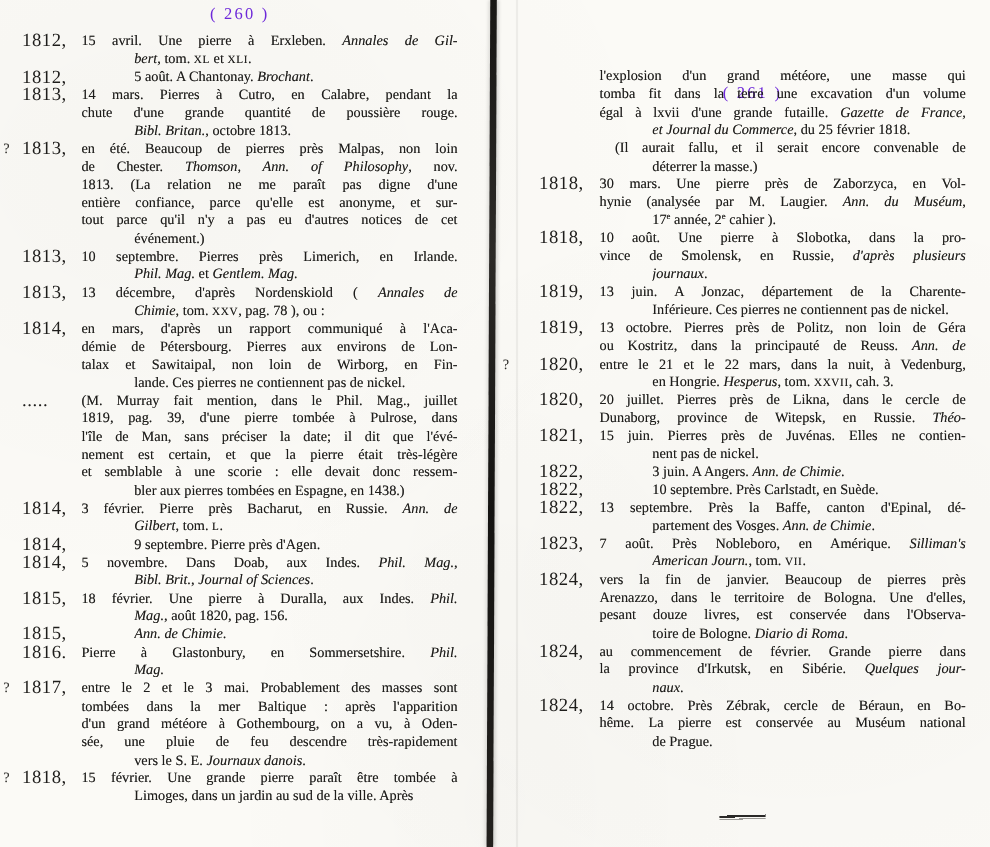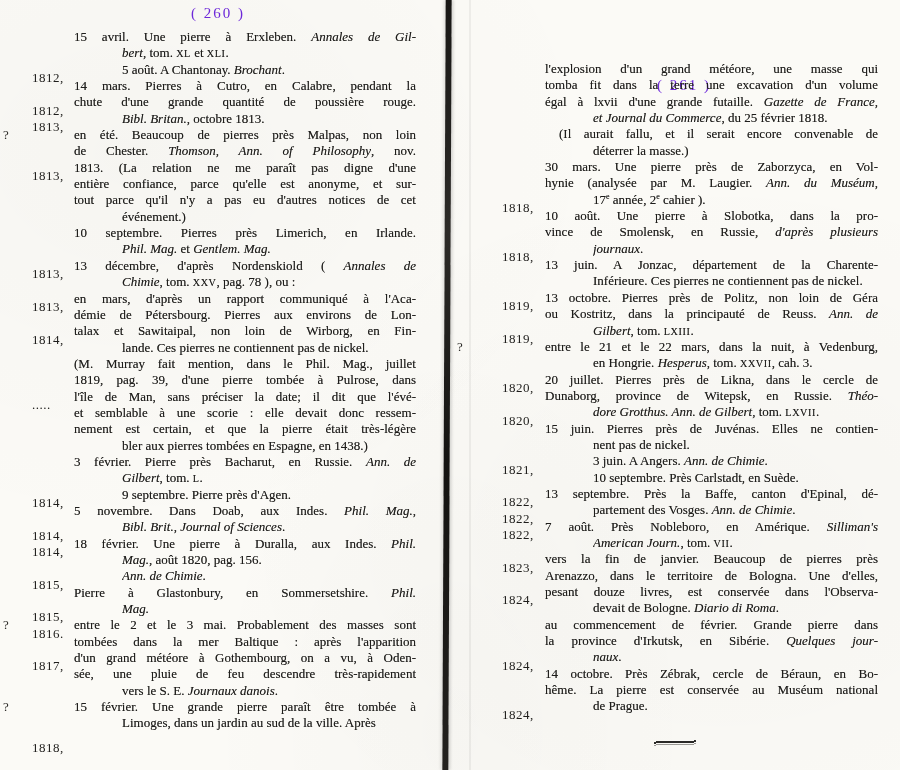--- a/index.html
+++ b/index.html
@@ -19,22 +19,22 @@
   }
   #header-left{left:20px;top:5px;width:396px;}
   #header-right{left:490px;top:33px;width:388px;margin-top:44px;}
   .entries{position:absolute;}
   #entries-left{left:20px;top:29px;width:396px;}
   #entries-right{left:490px;top:61px;width:388px;}
   .entry{position:relative;}
   #entries-left .entry{padding-left:54px;}
   #entries-right .entry{padding-left:55px;}
   .year{
-    position:absolute;left:12px;top:0;font-size:13px;line-height:16.35px;
-    letter-spacing:0.5px;white-space:nowrap;margin-top:41px;
+    position:absolute;left:0;top:0;font-size:17px;line-height:16.35px;
+    letter-spacing:0.5px;white-space:nowrap;
   }
   .flag{
     position:absolute;top:0;font-size:13px;line-height:16.35px;color:#2a2926;
   }
   #entries-left .flag{left:-17px;}
   #entries-right .flag{left:-33px;}
   .line{
     font-size:13px;line-height:16.35px;height:16.35px;overflow:hidden;
     text-align:justify;text-align-last:justify;
     text-shadow:0 0 0.4px rgba(30,29,27,0.55);
@@ -108,22 +108,22 @@
       <div class="line"><span>en mars, d'après un rapport communiqué à l'Aca-</span></div>
       <div class="line"><span>démie de Pétersbourg. Pierres aux environs de Lon-</span></div>
       <div class="line"><span>talax et Sawitaipal, non loin de Wirborg, en Fin-</span></div>
       <div class="line nj"><span>lande. Ces pierres ne contiennent pas de nickel.</span></div>
     </div>
     <div class="entry">
       <span class="year">.....</span>
       <div class="line"><span>(M. Murray fait mention, dans le Phil. Mag., juillet</span></div>
       <div class="line"><span>1819, pag. 39, d'une pierre tombée à Pulrose, dans</span></div>
       <div class="line"><span>l'île de Man, sans préciser la date; il dit que l'évé-</span></div>
+      <div class="line"><span>nement est certain, et que la pierre était très-légère</span></div>
       <div class="line"><span>et semblable à une scorie : elle devait donc ressem-</span></div>
-      <div class="line"><span>nement est certain, et que la pierre était très-légère</span></div>
       <div class="line nj"><span>bler aux pierres tombées en Espagne, en 1438.)</span></div>
     </div>
     <div class="entry">
       <span class="year">1814,</span>
       <div class="line"><span>3 février. Pierre près Bacharut, en Russie. </span><span class="it">Ann. de</span></div>
       <div class="line nj"><span class="it">Gilbert</span><span>, tom. </span><span class="sc">l</span><span>.</span></div>
     </div>
     <div class="entry">
       <span class="year">1814,</span>
       <div class="line nj"><span>9 septembre. Pierre près d'Agen.</span></div>
@@ -186,33 +186,31 @@
     </div>
     <div class="entry">
       <span class="year">1819,</span>
       <div class="line"><span>13 juin. A Jonzac, département de la Charente-</span></div>
       <div class="line nj"><span>Inférieure. Ces pierres ne contiennent pas de nickel.</span></div>
     </div>
     <div class="entry">
       <span class="year">1819,</span>
       <div class="line"><span>13 octobre. Pierres près de Politz, non loin de Géra</span></div>
       <div class="line"><span>ou Kostritz, dans la principauté de Reuss. </span><span class="it">Ann. de</span></div>
-      <div class="line nj"><span class="it">Gilbert</span><span>, tom. </span><span class="sc">lxiii</span><span>.</span></div>
     </div>
     <div class="entry">
       <span class="flag">?</span>
       <span class="year">1820,</span>
       <div class="line"><span>entre le 21 et le 22 mars, dans la nuit, à Vedenburg,</span></div>
       <div class="line nj"><span>en Hongrie. </span><span class="it">Hesperus</span><span>, tom. </span><span class="sc">xxvii</span><span>, cah. 3.</span></div>
     </div>
     <div class="entry">
       <span class="year">1820,</span>
       <div class="line"><span>20 juillet. Pierres près de Likna, dans le cercle de</span></div>
       <div class="line"><span>Dunaborg, province de Witepsk, en Russie. </span><span class="it">Théo-</span></div>
-      <div class="line nj"><span class="it">dore Grotthus. Ann. de Gilbert</span><span>, tom. </span><span class="sc">lxvii</span><span>.</span></div>
     </div>
     <div class="entry">
       <span class="year">1821,</span>
       <div class="line"><span>15 juin. Pierres près de Juvénas. Elles ne contien-</span></div>
       <div class="line nj"><span>nent pas de nickel.</span></div>
     </div>
     <div class="entry">
       <span class="year">1822,</span>
       <div class="line nj"><span>3 juin. A Angers. </span><span class="it">Ann. de Chimie</span><span>.</span></div>
     </div>
@@ -228,21 +226,21 @@
     <div class="entry">
       <span class="year">1823,</span>
       <div class="line"><span>7 août. Près Nobleboro, en Amérique. </span><span class="it">Silliman's</span></div>
       <div class="line nj"><span class="it">American Journ.</span><span>, tom. </span><span class="sc">vii</span><span>.</span></div>
     </div>
     <div class="entry">
       <span class="year">1824,</span>
       <div class="line"><span>vers la fin de janvier. Beaucoup de pierres près</span></div>
       <div class="line"><span>Arenazzo, dans le territoire de Bologna. Une d'elles,</span></div>
       <div class="line"><span>pesant douze livres, est conservée dans l'Observa-</span></div>
-      <div class="line nj"><span>devait de Bologne. </span><span class="it">Diario di Roma</span><span>.</span></div>
+      <div class="line nj"><span>toire de Bologne. </span><span class="it">Diario di Roma</span><span>.</span></div>
     </div>
     <div class="entry">
       <span class="year">1824,</span>
       <div class="line"><span>au commencement de février. Grande pierre dans</span></div>
       <div class="line"><span>la province d'Irkutsk, en Sibérie. </span><span class="it">Quelques jour-</span></div>
       <div class="line nj"><span class="it">naux</span><span>.</span></div>
     </div>
     <div class="entry">
       <span class="year">1824,</span>
       <div class="line"><span>14 octobre. Près Zébrak, cercle de Béraun, en Bo-</span></div>

